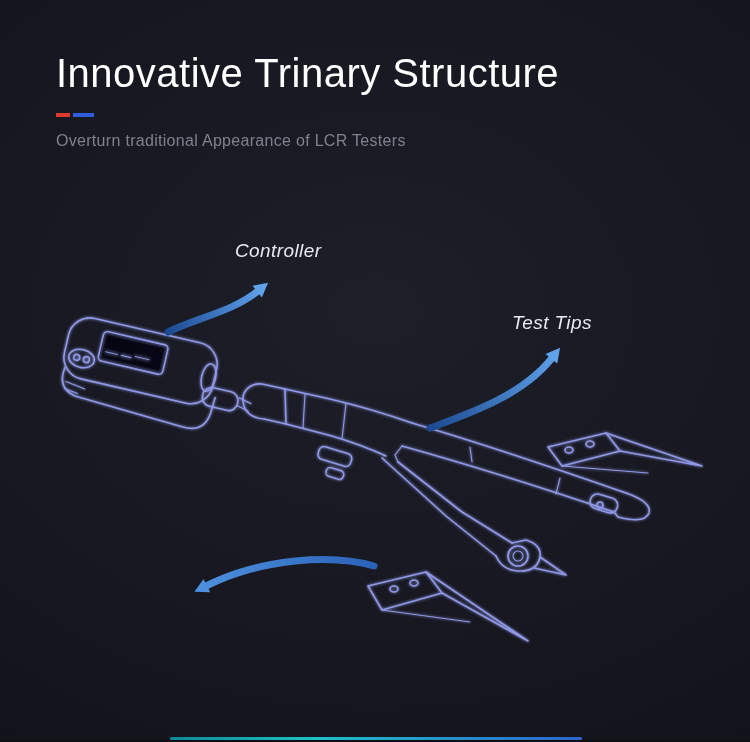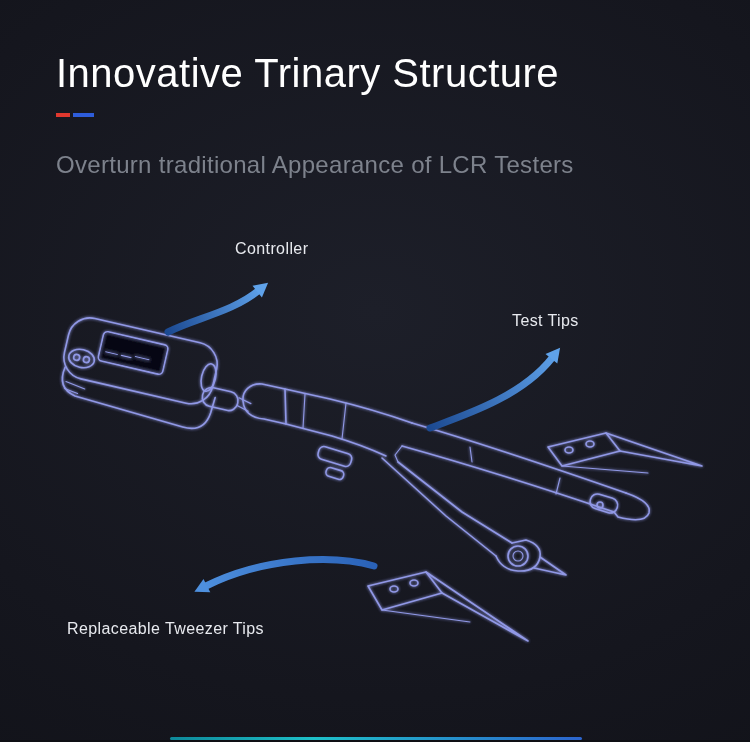--- a/index.html
+++ b/index.html
@@ -14,25 +14,25 @@
     background:radial-gradient(120% 95% at 50% 42%, #1d1f29 0%, #15161e 55%, #0f1016 100%);
   }
   .header { position:absolute; left:56px; top:50px; }
   .title {
     color:#ffffff; font-size:40px; font-weight:500; letter-spacing:.5px; line-height:1.15;
   }
   .accent { margin-top:17px; display:flex; gap:3px; height:4px; }
   .accent-red  { width:14px; height:4px; background:#e0382e; }
   .accent-blue { width:21px; height:4px; background:#2e5ddb; }
   .subtitle {
-    margin-top:34px; color:#7d828c; font-size:24px; font-weight:400; letter-spacing:.3px;
+    margin-top:15px; color:#7d828c; font-size:16px; font-weight:400; letter-spacing:.3px;
   }
   .scene { position:absolute; left:0; top:0; width:750px; height:742px; }
   .label {
-    position:absolute; color:#e8eaef; font-size:16px; letter-spacing:.4px; white-space:nowrap;
+    position:absolute; color:#e8eaef; font-size:19px; letter-spacing:.4px; white-space:nowrap;font-style:italic;
   }
   .label-controller { left:235px; top:240px; }
   .label-test-arms  { left:512px; top:312px; }
   .label-tips       { left:67px;  top:620px; }
   .bottom-line {
     position:absolute; left:170px; bottom:0; width:412px; height:3px; border-radius:2px;
     background:linear-gradient(90deg, #0d96a8 0%, #1fd3dc 35%, #2f6ee2 100%);
     opacity:.9;
   }
 </style>
@@ -148,16 +148,15 @@
       </g>
       <g>
         <path d="M374 566 C332 554 262 558 206 586" stroke="url(#gC)" stroke-width="7" fill="none" stroke-linecap="round"></path>
         <polygon points="194.4,591.8 210.3,592.3 203.5,578.9" fill="#4e90de"></polygon>
       </g>
     </g>
   </svg>
 
   <span class="label label-controller">Controller</span>
   <span class="label label-test-arms">Test Tips</span>
-  <span class="label label-tips">Replaceable Tweezer Tips</span>
 
   <div class="bottom-line"></div>
 </div>
 
 </body></html>

